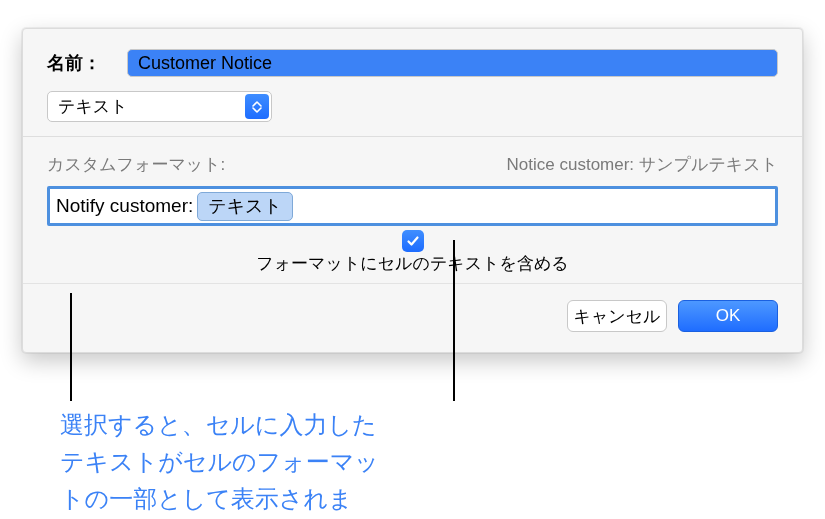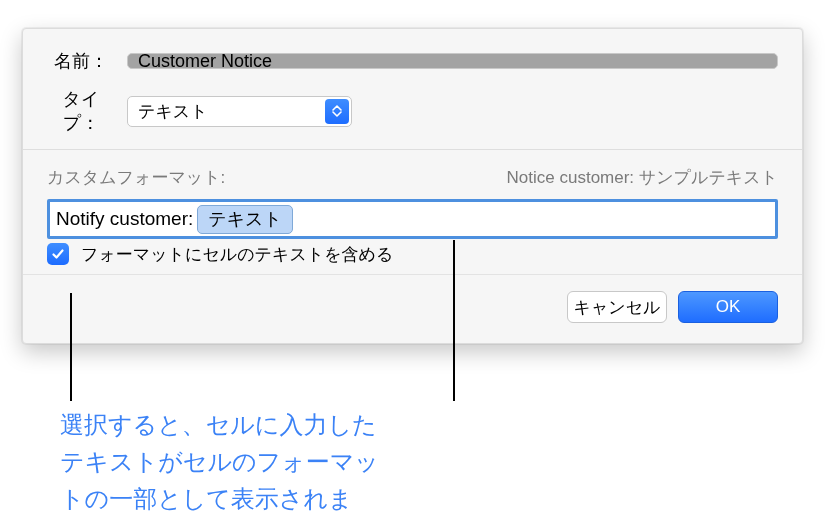--- a/index.html
+++ b/index.html
@@ -24,30 +24,30 @@
   .dialog-inner { padding: 20px 24px 14px 24px; }
   .row {
     display: flex;
     align-items: center;
     margin-bottom: 14px;
   }
   .row-label {
     width: 80px;
     font-size: 18px;
     color: #000;
-    text-align: center;
+    text-align: left;
     padding-right: 12px;
-    font-weight: 400;
+    font-weight: 700;
   }
   .name-input {
     flex: 1;
-    height: 16px;
+    height: 28px;
     border: 1px solid #c8c8c8;
     border-radius: 5px;
-    background: #a3a3a3;
+    background: #3b82f6;
     font-size: 18px;
     padding: 0 10px;
     color: #000;
   }
   .type-select {
     width: 225px;
     height: 31px;
     position: relative;
     border: 1px solid #c8c8c8;
     border-radius: 5px;
@@ -102,25 +102,25 @@
     background: #bcd6f7;
     border: 1px solid #7fa9d8;
     border-radius: 5px;
     padding: 1px 10px 2px 10px;
     margin-left: 4px;
     font-size: 18px;
     color: #000;
   }
   .checkbox-row {
     display: flex;
-    align-items: flex-start;
-    gap: 12px;
+    align-items: center;
     font-size: 17px;
     color: #000;
     margin-bottom: 8px;
+    flex-direction: column;
   }
   .mac-checkbox {
     width: 22px;
     height: 22px;
     border-radius: 5px;
     background: linear-gradient(#3f8eff,#1d6cff);
     display: flex;
     align-items: center;
     justify-content: center;
   }
@@ -178,21 +178,20 @@
 
 <div class="dialog-frame">
   <div class="dialog-inner">
 
     <div class="row">
       <div class="row-label">名前：</div>
       <input class="name-input" type="text" value="Customer Notice" style="">
     </div>
 
     <div class="row">
-      <div class="row-label">タイプ：</div>
       <div class="type-select">
         <span>テキスト</span>
         <div class="stepper">
           <svg width="10" height="6" viewBox="0 0 10 6">
               <path d="M1 5 L5 1 L9 5" stroke="#fff" stroke-width="1.6" fill="none" stroke-linecap="round" stroke-linejoin="round"></path>
             </svg>
           <svg width="10" height="6" viewBox="0 0 10 6">
               <path d="M1 1 L5 5 L9 1" stroke="#fff" stroke-width="1.6" fill="none" stroke-linecap="round" stroke-linejoin="round"></path>
             </svg>
         </div>

